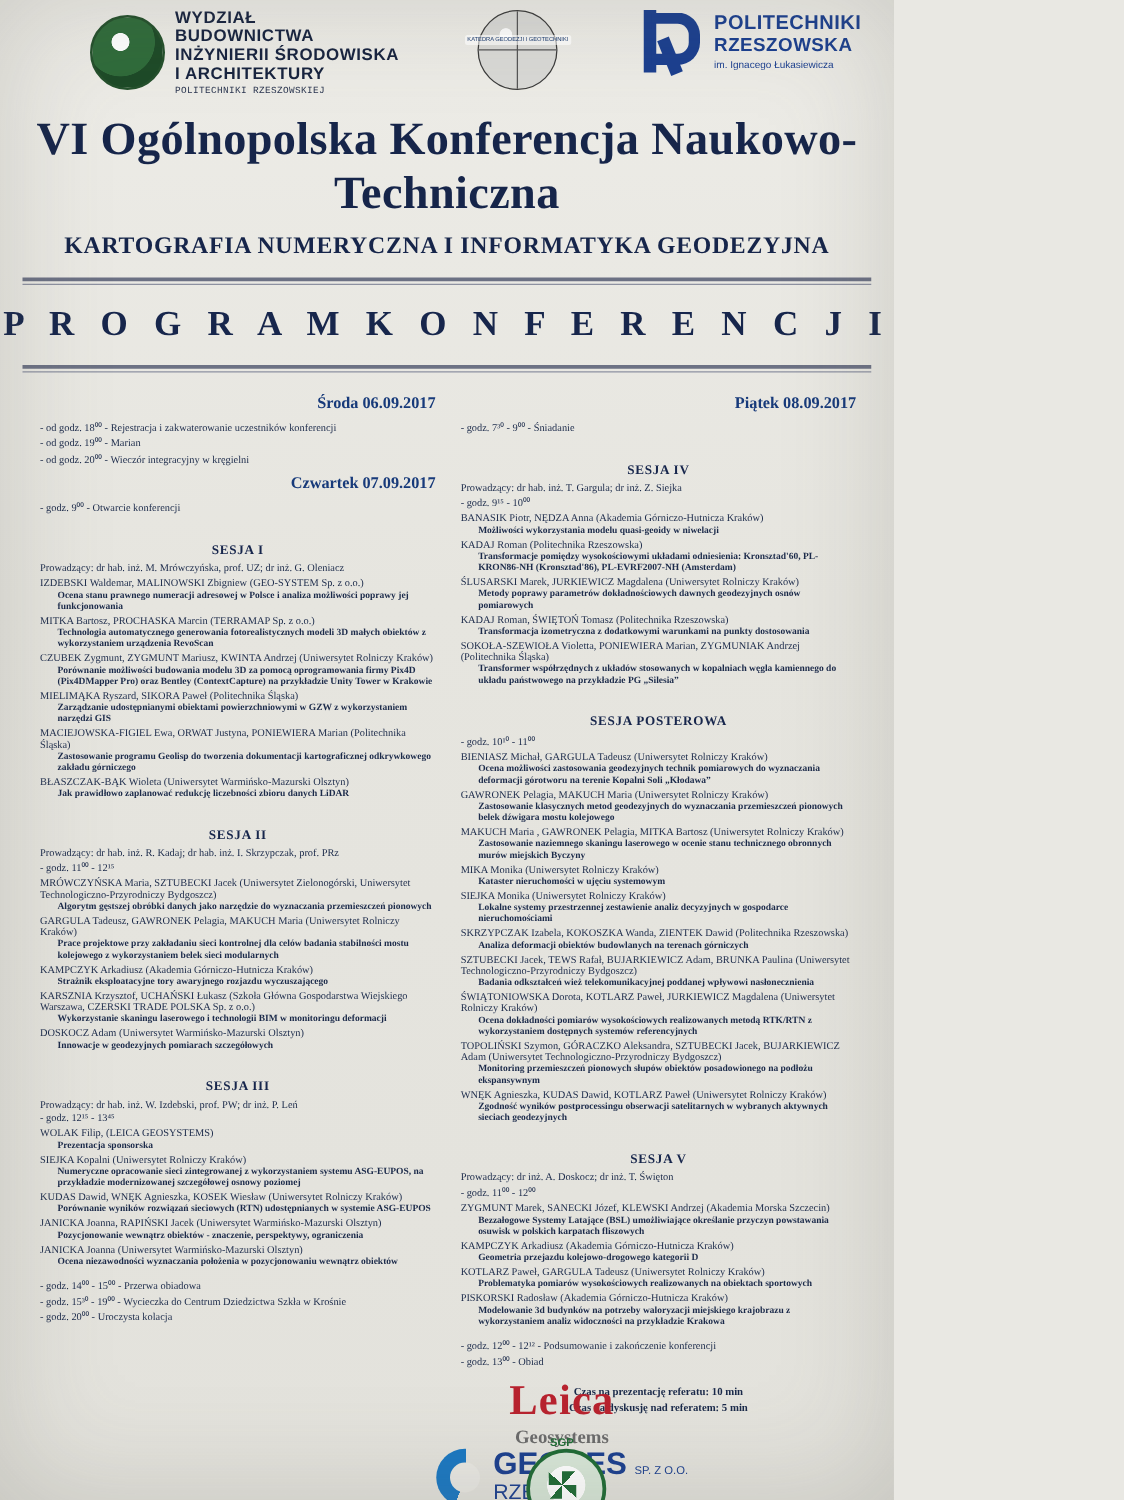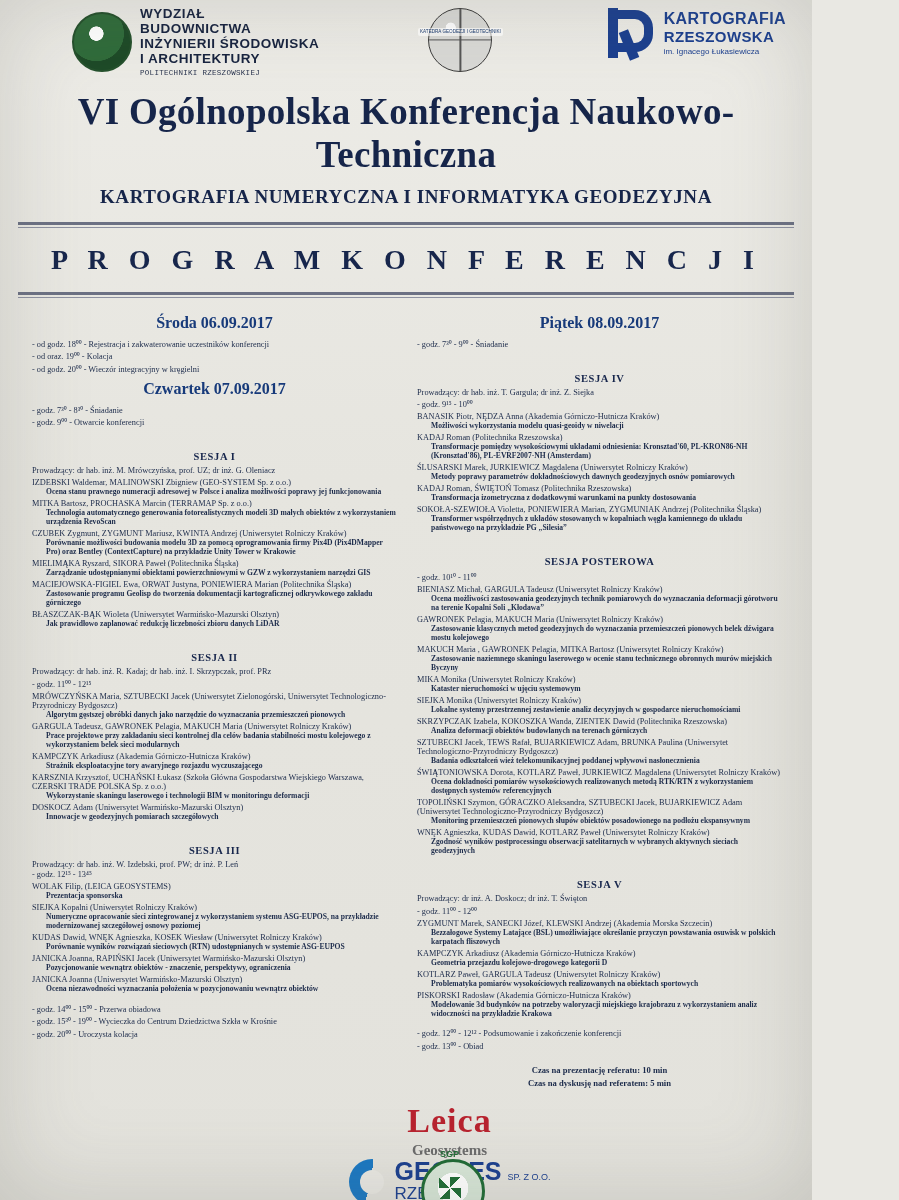--- a/index.html
+++ b/index.html
@@ -5,21 +5,21 @@
   html,body{margin:0;padding:0;}
   body{
     width:899px;height:1200px;
     background:#e9e8e3;
     font-family:"Liberation Serif", serif;
     color:#1b2a4a;
     overflow:hidden;
   }
   .poster{
     position:relative;
-    width:812px;height:1200px;
+    width:715px;height:1200px;
     background:linear-gradient(180deg,#edece7 0%,#e6e5df 40%,#e3e2dc 100%);
     box-sizing:border-box;
   }
   
   .logo-row{
     display:flex;align-items:flex-start;justify-content:space-between;
     padding:6px 26px 0 72px;height:86px;box-sizing:border-box;
   }
   .logo-left{display:flex;align-items:center;gap:8px;}
   .logo-left .emblem{
@@ -80,21 +80,21 @@
     text-align:center;font-weight:bold;font-size:28px;letter-spacing:7px;
     color:#17264c;margin-top:16px;
   }
   .rule2{height:2.4px;background:#6c7184;margin:16px 18px 0 18px;}
   .rule2.thin{height:1px;margin-top:2px;background:#8d91a1;}
 
   
   .cols{display:flex;padding:10px 20px 0 22px;box-sizing:border-box;}
   .col{width:50%;box-sizing:border-box;padding:0 10px;}
   .daytitle{
-    text-align:center;font-weight:bold;font-size:16px;color:#173a7a;margin:6px 0 6px;
+    text-align:right;font-weight:bold;font-size:13px;color:#173a7a;margin:6px 0 6px;
   }
   .sesja{
     text-align:center;font-weight:bold;font-size:10.5px;color:#17264c;margin:24px 0 4px;letter-spacing:.6px;
   }
   .chair{font-size:8.3px;margin:1px 0;}
   .timeline{font-size:8.3px;margin:1.5px 0;}
   .author{font-size:8.3px;margin:3px 0 0 0;}
   .paper{font-size:7.6px;margin:0 0 0 14px;font-weight:bold;}
   .note{font-size:8.6px;font-weight:bold;margin:3px 0;text-align:center;}
   .notes-wrap{margin-top:14px;}
@@ -159,46 +159,45 @@
     <div class="logo-mid">
       <div class="globe"></div>
       <div class="badgetext">KATEDRA GEODEZJI I GEOTECHNIKI</div>
     </div>
 
     <div class="logo-right">
       <div class="mark">
           <i></i>
         </div>
       <div class="txt">
-        <div class="l1">KARTOGRAFIA</div>
+        <div class="l1">POLITECHNIKI</div>
         <div class="l2">RZESZOWSKA</div>
         <div class="l3">im. Ignacego Łukasiewicza</div>
       </div>
     </div>
   </div>
 
   <div class="title-main">VI Ogólnopolska Konferencja  Naukowo-Techniczna</div>
   <div class="title-sub">KARTOGRAFIA  NUMERYCZNA I  INFORMATYKA  GEODEZYJNA</div>
   <div class="rule"></div>
   <div class="rule thin"></div>
   <div class="program-title">P R O G R A M     K O N F E R E N C J I</div>
   <div class="rule2"></div>
   <div class="rule2 thin"></div>
 
   <div class="cols">
 
     <div class="col">
 
       <div class="daytitle">Środa  06.09.2017</div>
       <div class="timeline">- od godz. 18⁰⁰   - Rejestracja i zakwaterowanie uczestników konferencji</div>
-      <div class="timeline">- od oraz. 19⁰⁰   - Kolacja</div>
+      <div class="timeline">- od godz. 19⁰⁰   - Marian</div>
       <div class="timeline">- od godz. 20⁰⁰   - Wieczór integracyjny w kręgielni</div>
 
       <div class="daytitle">Czwartek   07.09.2017</div>
-      <div class="timeline">- godz. 7³⁰ - 8³⁰     - Śniadanie</div>
       <div class="timeline">- godz. 9⁰⁰           - Otwarcie konferencji</div>
 
       <div class="sesja">SESJA I</div>
       <div class="chair">Prowadzący: dr hab. inż. M. Mrówczyńska, prof. UZ;  dr inż. G. Oleniacz</div>
 
       <div class="author">IZDEBSKI Waldemar, MALINOWSKI Zbigniew (GEO-SYSTEM Sp. z o.o.)</div>
       <div class="paper">Ocena stanu prawnego numeracji adresowej w Polsce i analiza możliwości poprawy jej funkcjonowania</div>
       <div class="author">MITKA Bartosz, PROCHASKA Marcin (TERRAMAP Sp. z o.o.)</div>
       <div class="paper">Technologia automatycznego generowania fotorealistycznych modeli 3D małych obiektów z wykorzystaniem urządzenia RevoScan</div>
       <div class="author">CZUBEK Zygmunt, ZYGMUNT Mariusz, KWINTA Andrzej (Uniwersytet Rolniczy Kraków)</div>

